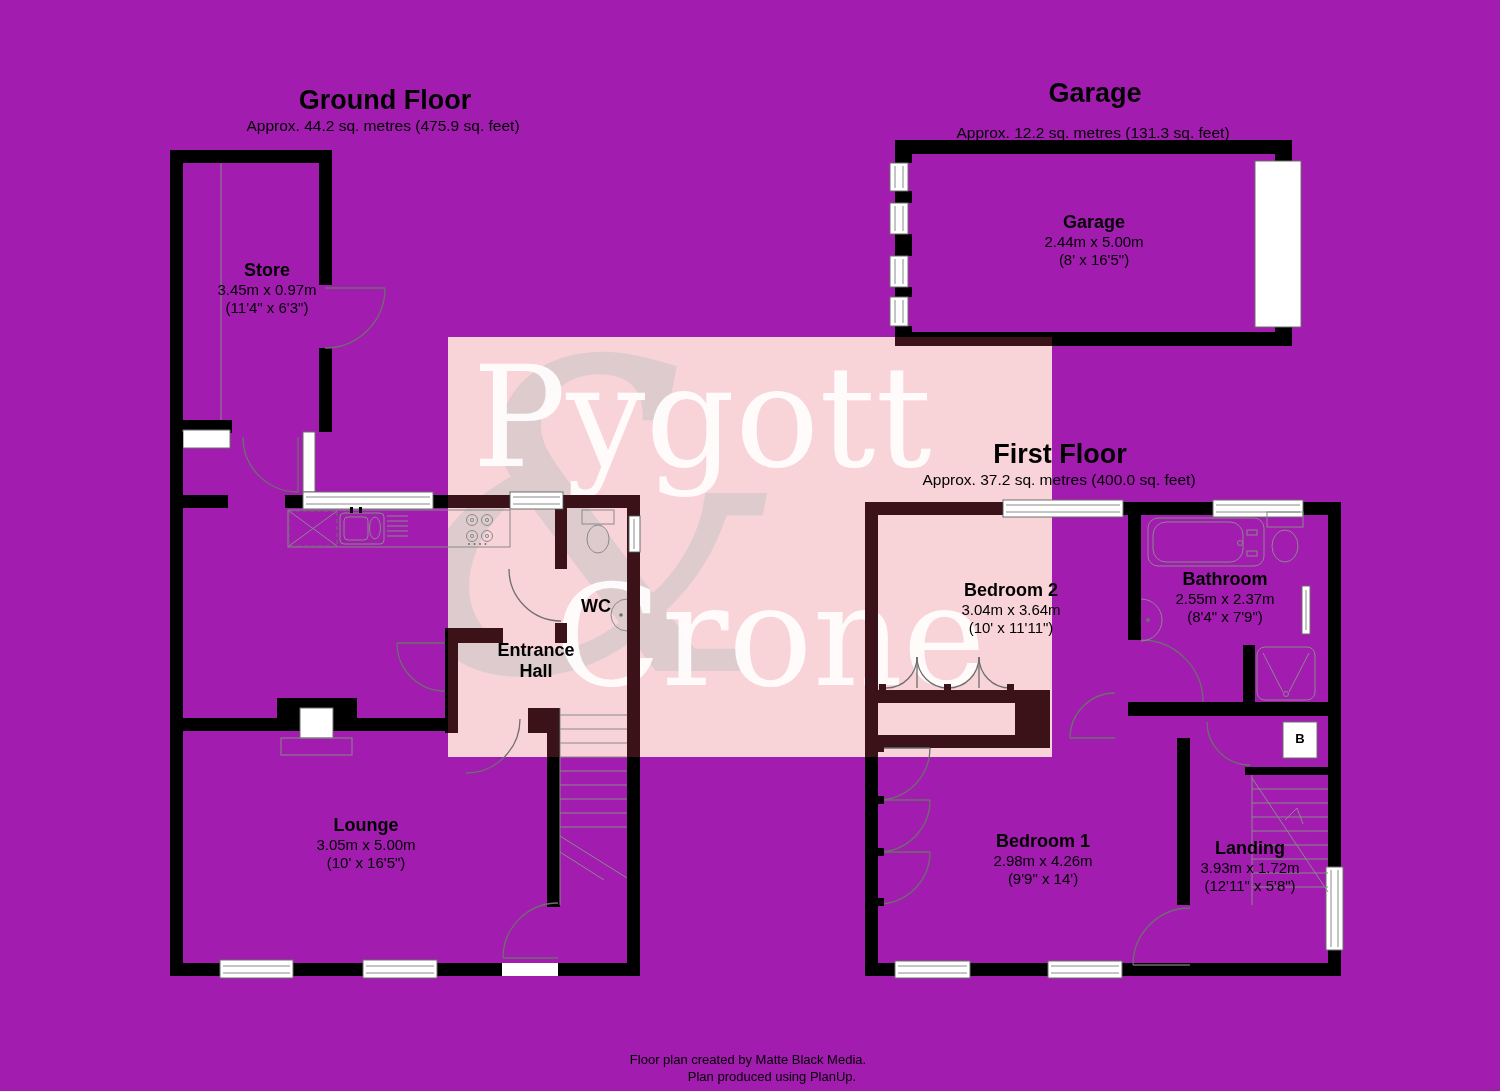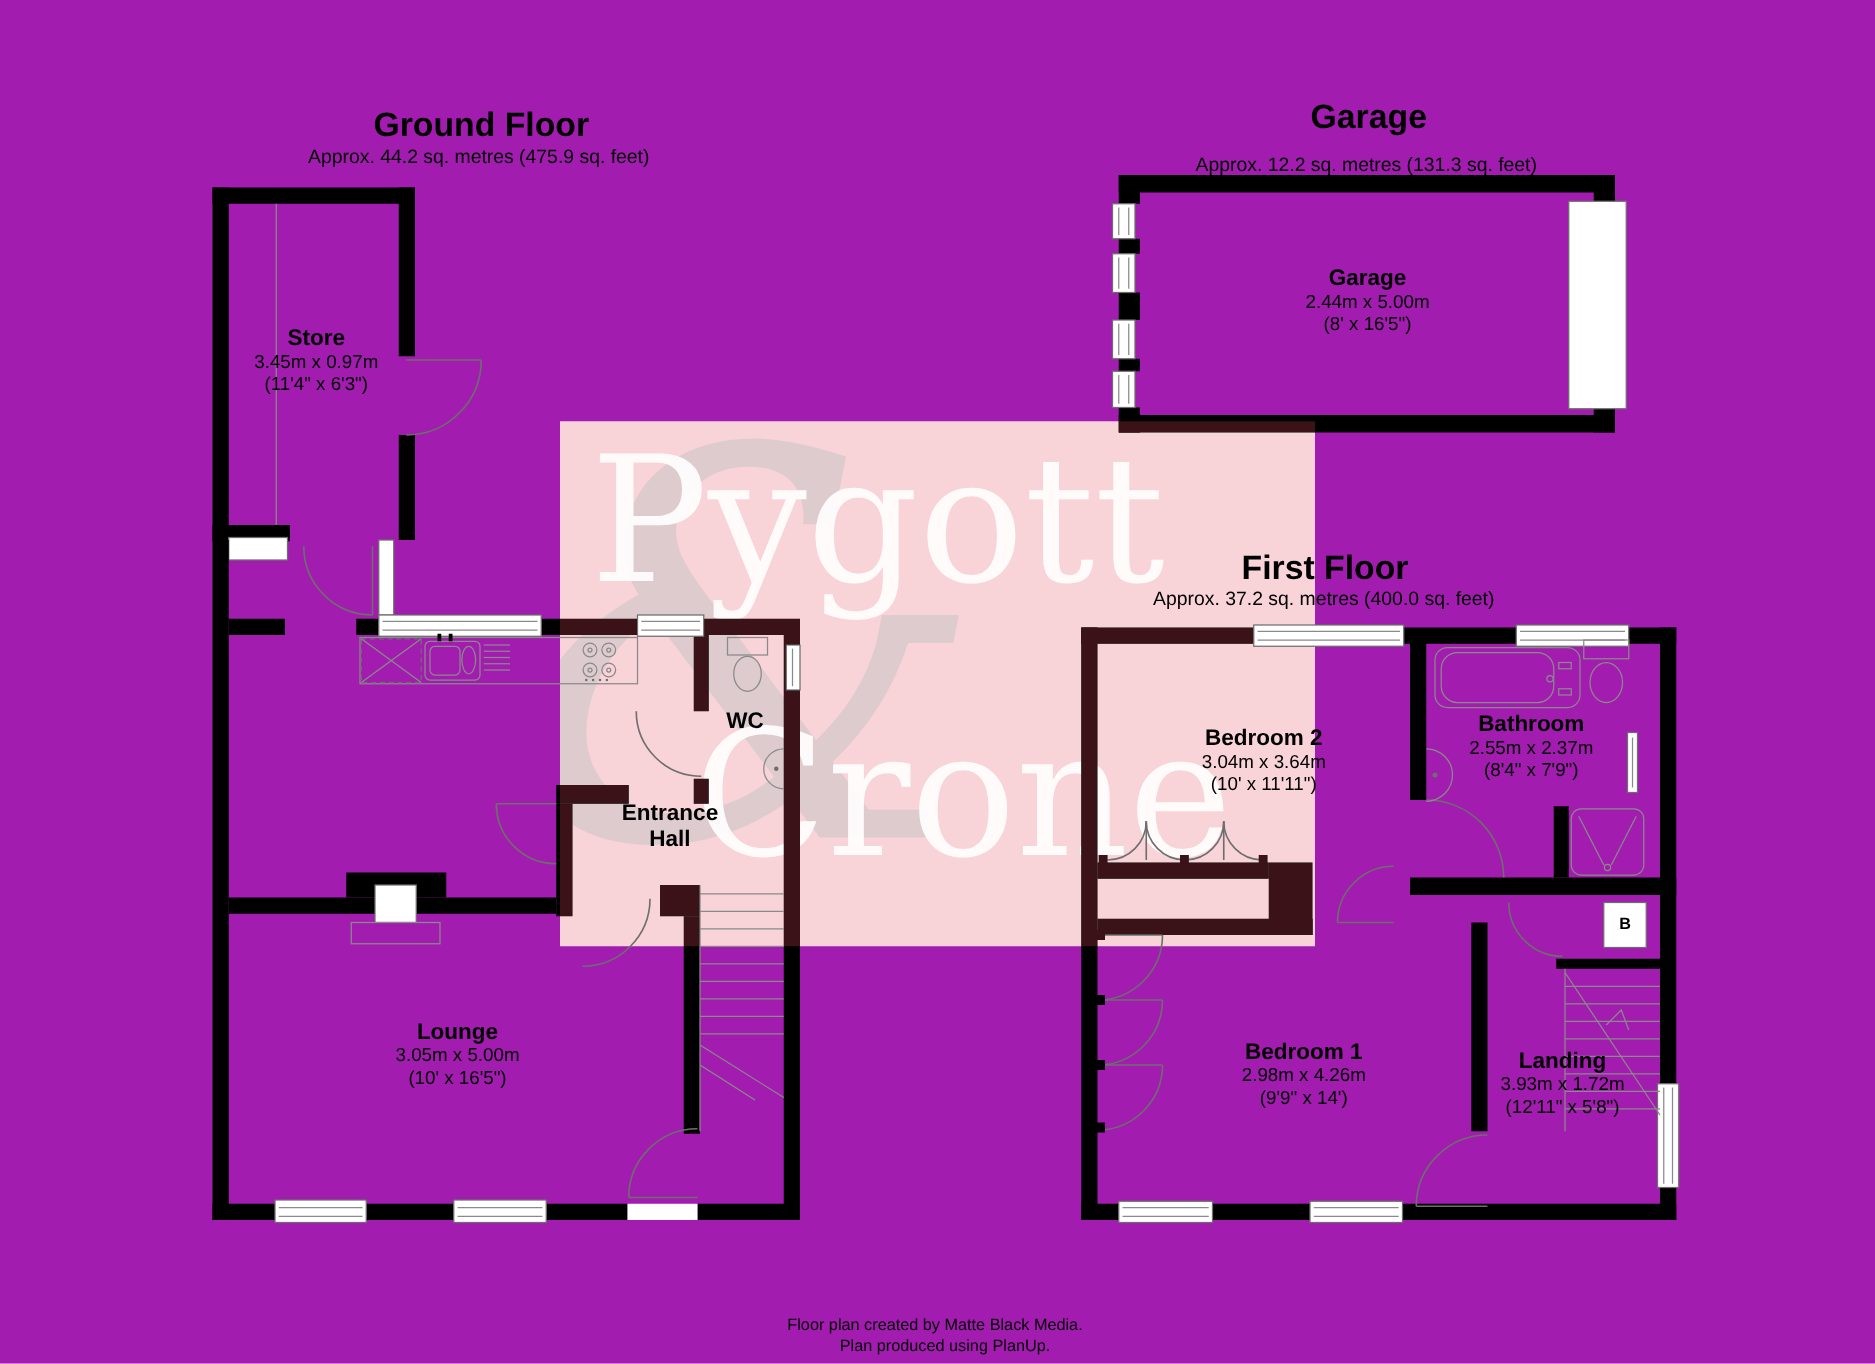--- a/index.html
+++ b/index.html
@@ -351,28 +351,28 @@
 
   <div id="wm-tint" class="abs"></div>
 
   <div class="abs center lbl floor-title" style="left:385px;top:85px;">Ground Floor</div>
   <div class="abs center lbl floor-sub" style="left:383px;top:117px;">Approx. 44.2 sq. metres (475.9 sq. feet)</div>
   <div class="abs center lbl floor-title" style="left:1095px;top:78px;">Garage</div>
   <div class="abs center lbl floor-sub" style="left:1093px;top:124px;">Approx. 12.2 sq. metres (131.3 sq. feet)</div>
   <div class="abs center lbl floor-title" style="left:1060px;top:439px;">First Floor</div>
   <div class="abs center lbl floor-sub" style="left:1059px;top:471px;">Approx. 37.2 sq. metres (400.0 sq. feet)</div>
 
-  <div class="abs center lbl room-label" style="left:253px;top:260px;">
+  <div class="abs center lbl room-label" style="left:267px;top:260px;">
     <div class="room-name">Store</div>
     <div class="room-dims">3.45m x 0.97m</div>
     <div class="room-dims">(11'4" x 6'3")</div>
   </div>
 
 
-  <div class="abs center lbl room-name" style="left:596px;top:566px;">WC</div>
+  <div class="abs center lbl room-name" style="left:596px;top:596px;">WC</div>
 
   <div class="abs center lbl room-label" style="left:536px;top:640px;">
     <div class="room-name">Entrance</div>
     <div class="room-name">Hall</div>
   </div>
 
   <div class="abs center lbl room-label" style="left:366px;top:815px;">
     <div class="room-name">Lounge</div>
     <div class="room-dims">3.05m x 5.00m</div>
     <div class="room-dims">(10' x 16'5")</div>
@@ -404,15 +404,15 @@
 
   <div class="abs center lbl room-label" style="left:1250px;top:838px;">
     <div class="room-name">Landing</div>
     <div class="room-dims">3.93m x 1.72m</div>
     <div class="room-dims">(12'11" x 5'8")</div>
   </div>
 
   <div class="abs center lbl" style="left:1300px;top:731px;font-size:13px;font-weight:bold;">B</div>
 
   <div class="abs center lbl credit" style="left:748px;top:1052px;">Floor plan created by Matte Black Media.</div>
-  <div class="abs center lbl credit" style="left:756px;top:1069px;">Plan produced using PlanUp.</div>
+  <div class="abs center lbl credit" style="left:772px;top:1069px;">Plan produced using PlanUp.</div>
 
 </div>
 
 </body></html>

